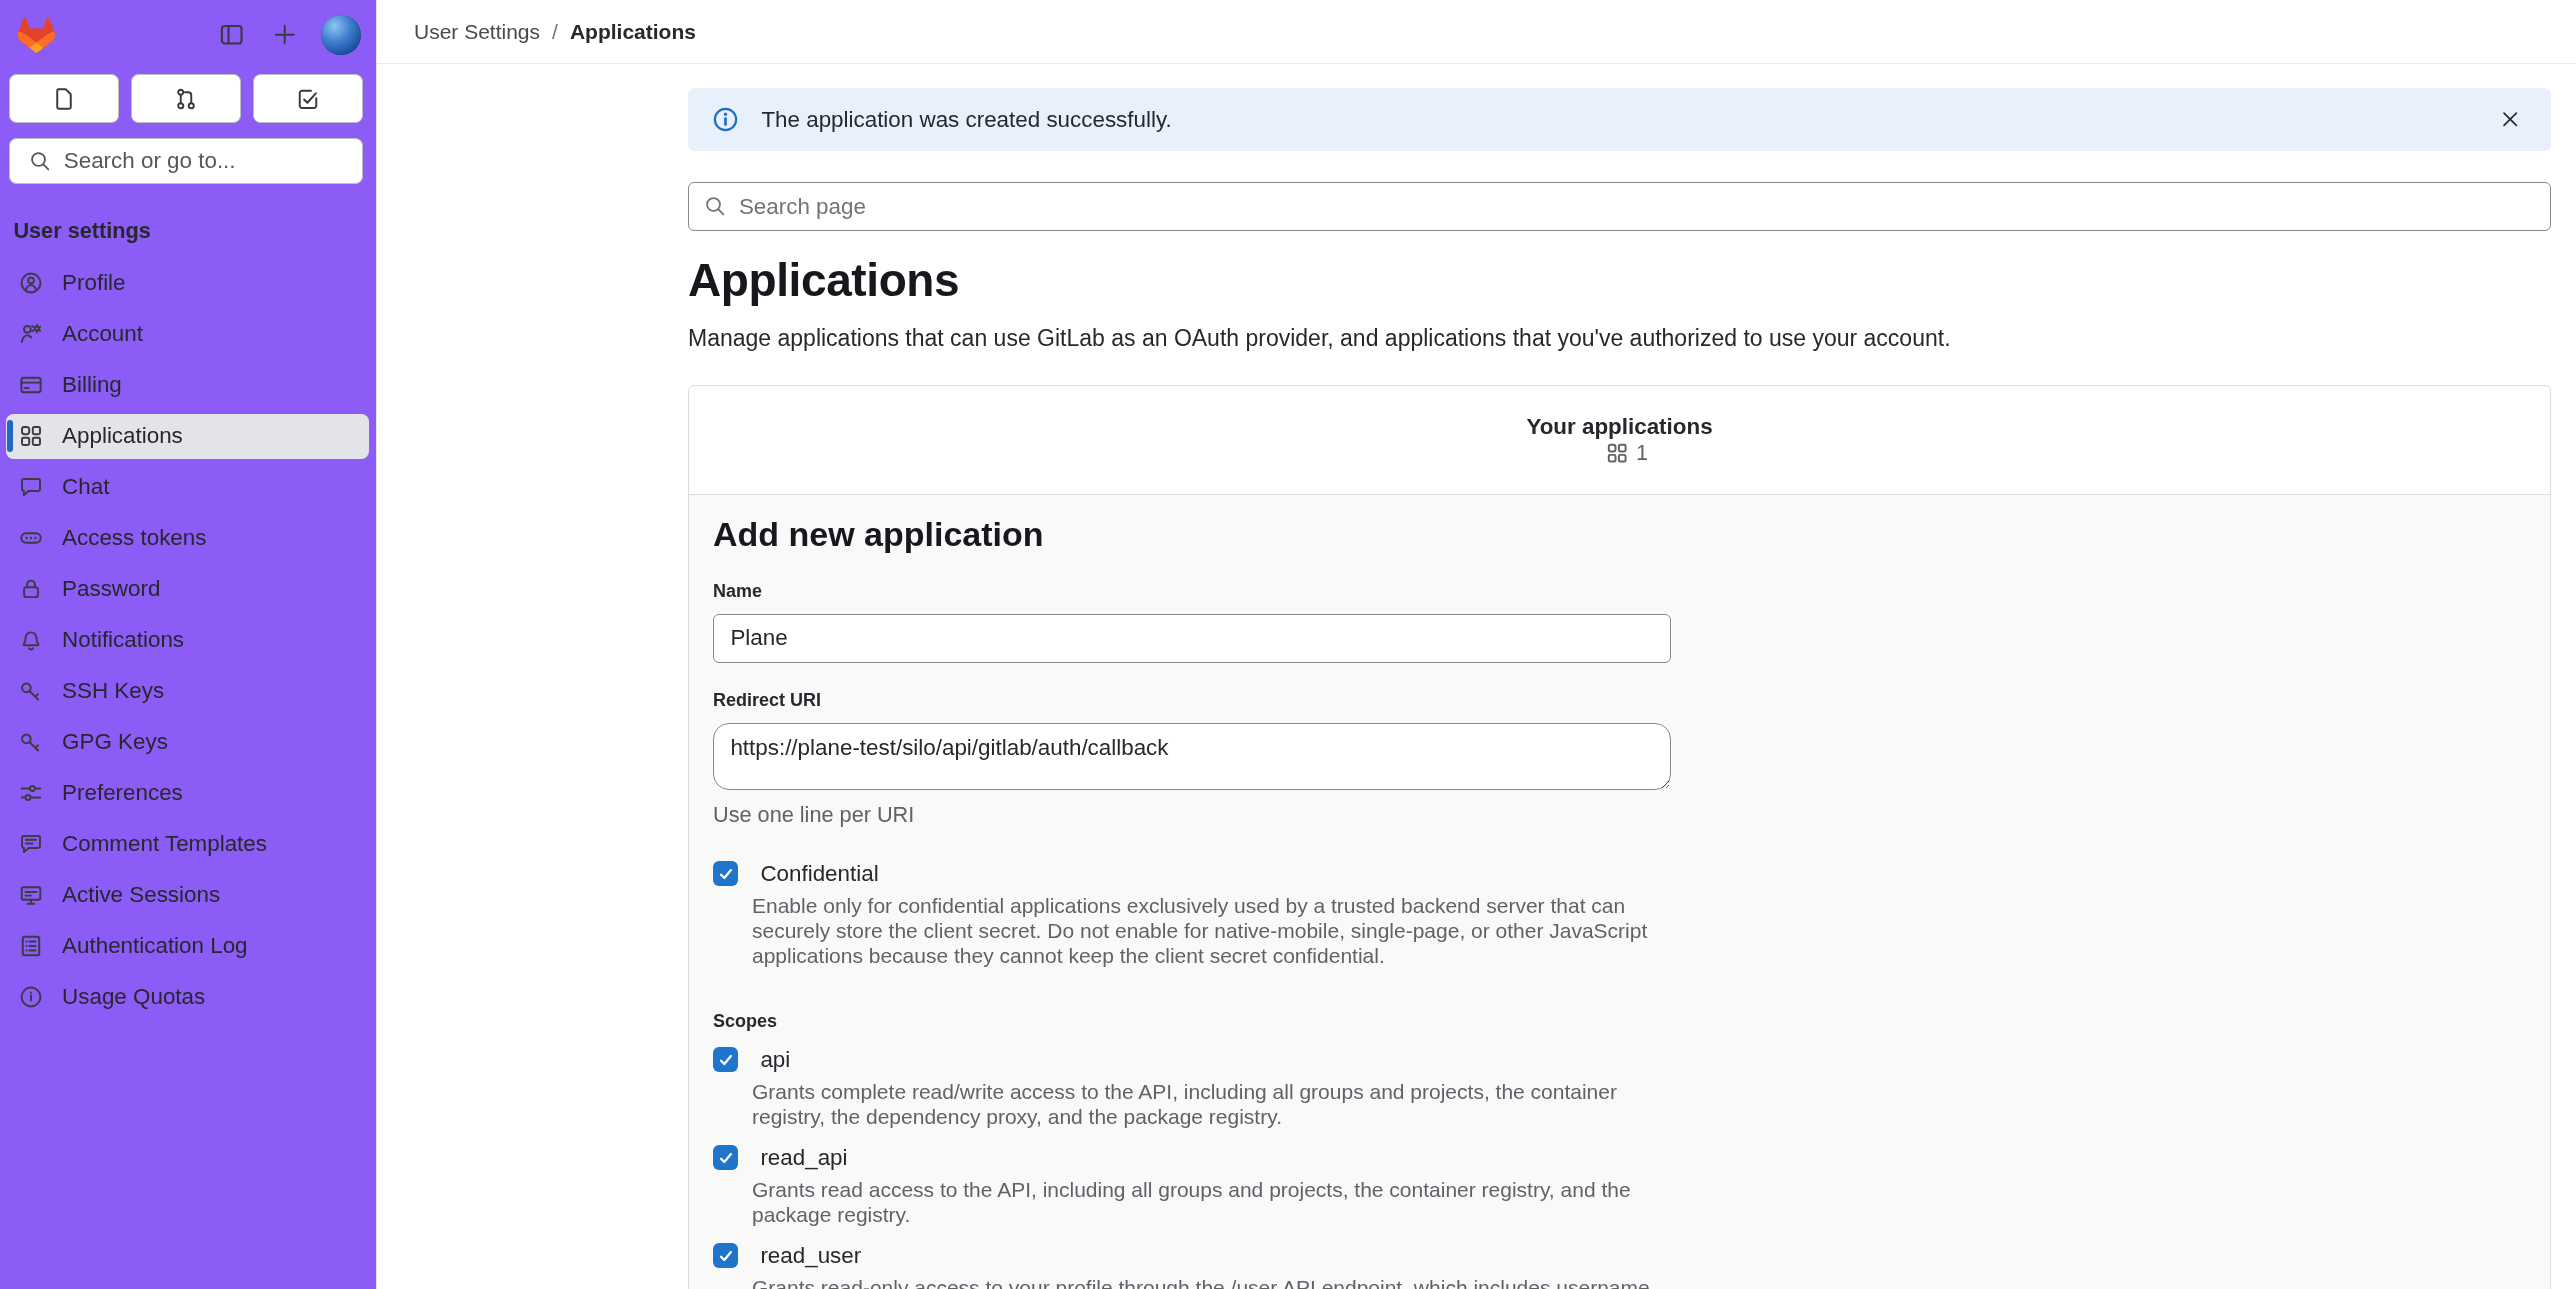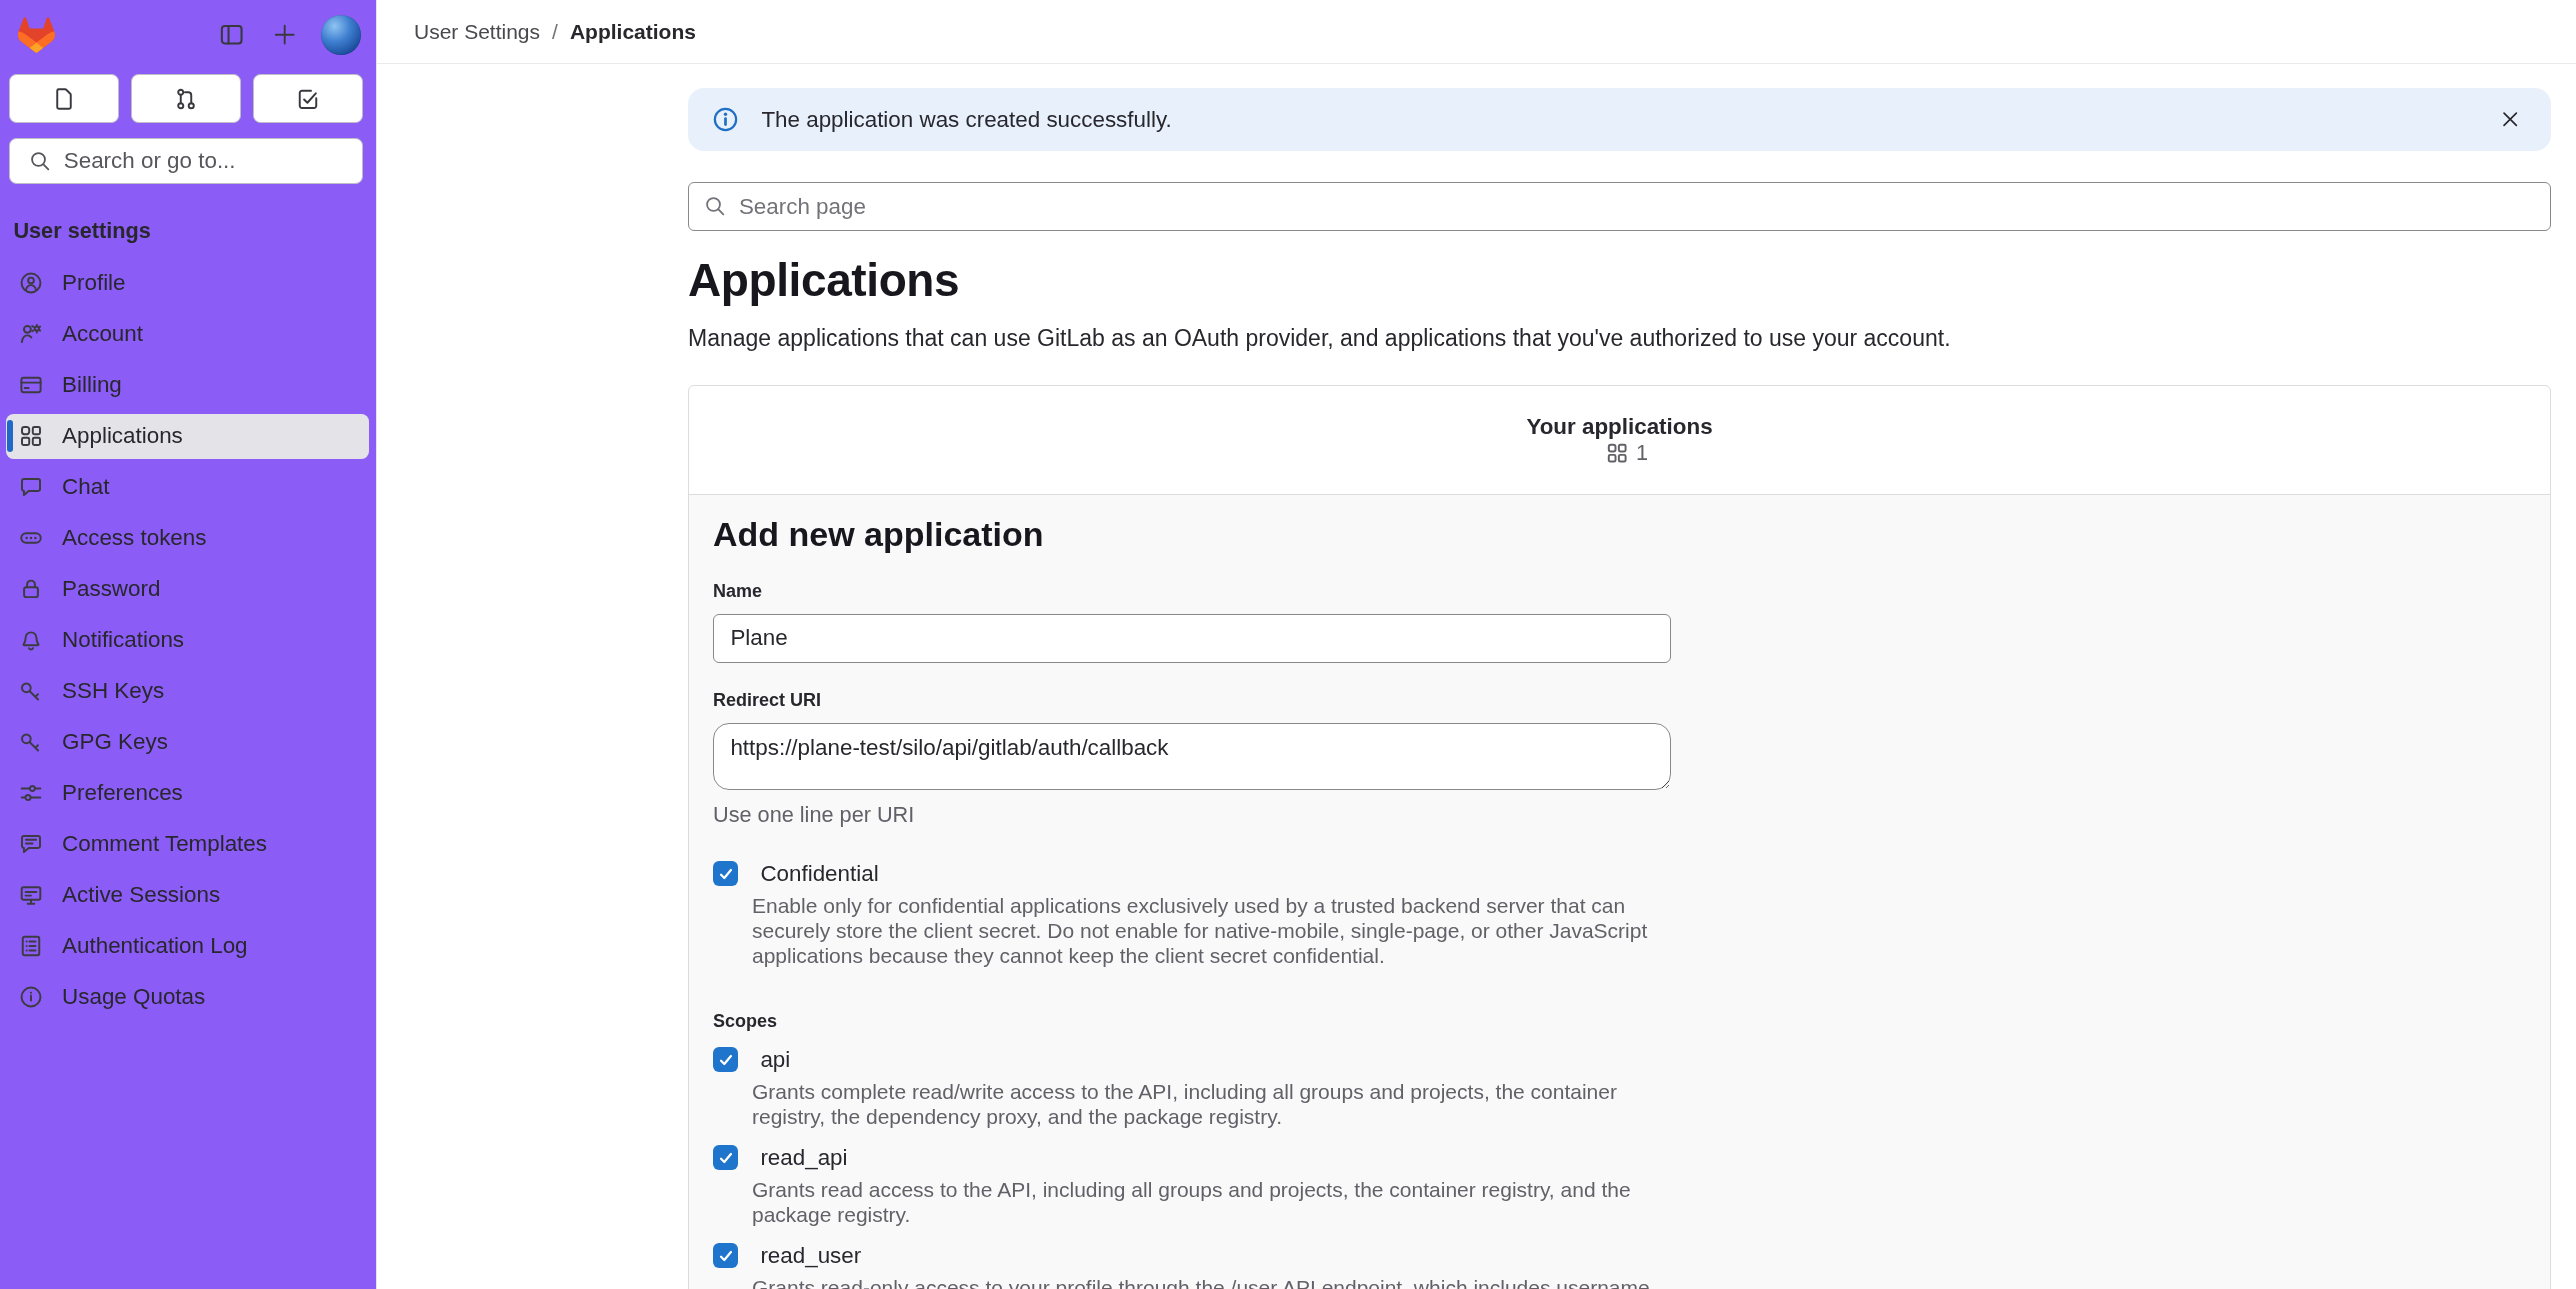--- a/index.html
+++ b/index.html
@@ -77,21 +77,21 @@
     font-size: 21px; color: #49484e;
   }
   .crumb-link { color: #49484e; cursor: pointer; }
   .crumb-sep { margin: 0 12px; color: #737278; }
   .crumb-current { color: #28272d; font-weight: 600; }
 
   .content { position: absolute; left: 311px; top: 64px; width: 1863px; }
 
   .alert {
     margin-top: 24px; height: 63px;
-    background: #e8f1fb; border-radius: 16px;
+    background: #e8f1fb; border-radius: 6px;
     display: flex; align-items: center; padding: 0 25.4px 0 24px;
   }
   .alert-icon { width: 27px; height: 27px; color: #1f6fc5; flex: none; }
   .alert-icon svg { width: 27px; height: 27px; }
   .alert-text { margin-left: 22.4px; font-size: 22.4px; color: #28272d; }
   .alert-close { margin-left: auto; width: 30px; height: 30px; display: grid; place-items: center; color: #28272d; cursor: pointer; }
   .alert-close svg { width: 22.4px; height: 22.4px; }
 
   .page-search {
     margin-top: 31px; height: 49px;

